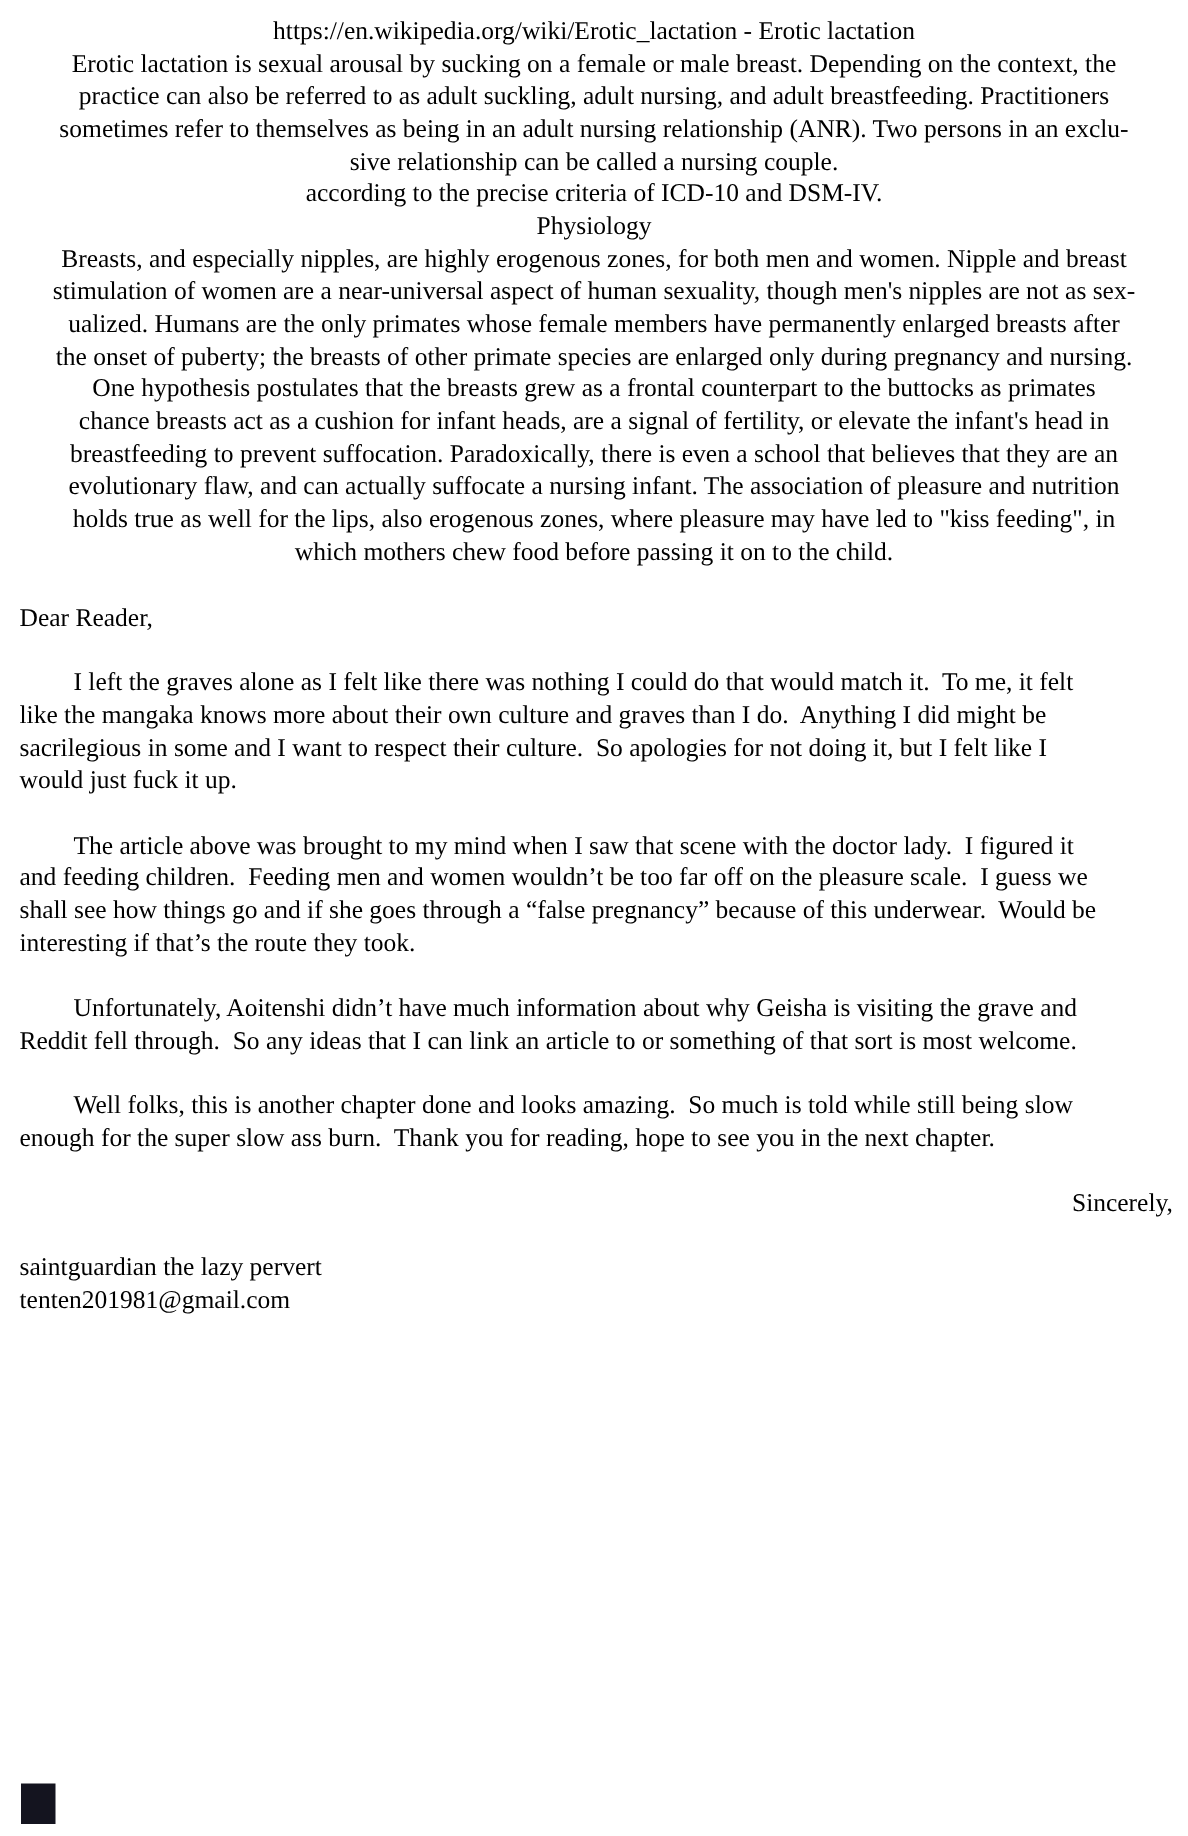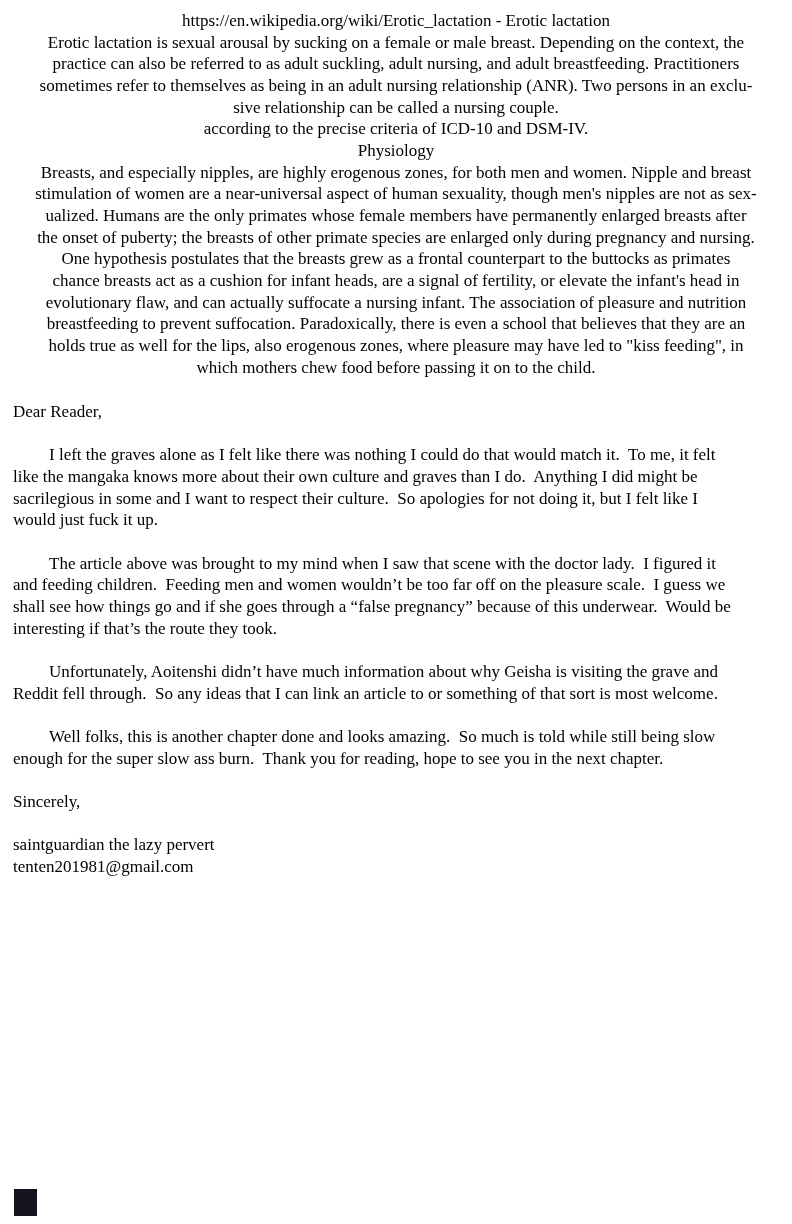--- a/index.html
+++ b/index.html
@@ -34,20 +34,21 @@
     margin-top: 23px;
   }
   .para {
     margin-top: 21.65px;
   }
   .para .line.first {
     padding-left: 36px;
   }
   .closing {
     margin-top: 21.65px;
+    text-align: right;
   }
   .signature {
     margin-top: 21.65px;
   }
   .footer-marker {
     position: absolute;
     left: 14px;
     top: 1189px;
     width: 23px;
     height: 27px;
@@ -65,22 +66,22 @@
       <div class="line">sometimes refer to themselves as being in an adult nursing relationship (ANR). Two persons in an exclu-</div>
       <div class="line">sive relationship can be called a nursing couple.</div>
       <div class="line">according to the precise criteria of ICD-10 and DSM-IV.</div>
       <div class="line">Physiology</div>
       <div class="line">Breasts, and especially nipples, are highly erogenous zones, for both men and women. Nipple and breast</div>
       <div class="line">stimulation of women are a near-universal aspect of human sexuality, though men's nipples are not as sex-</div>
       <div class="line">ualized. Humans are the only primates whose female members have permanently enlarged breasts after</div>
       <div class="line">the onset of puberty; the breasts of other primate species are enlarged only during pregnancy and nursing.</div>
       <div class="line">One hypothesis postulates that the breasts grew as a frontal counterpart to the buttocks as primates</div>
       <div class="line">chance breasts act as a cushion for infant heads, are a signal of fertility, or elevate the infant's head in</div>
+      <div class="line">breastfeeding to prevent suffocation. Paradoxically, there is even a school that believes that they are an</div>
       <div class="line">evolutionary flaw, and can actually suffocate a nursing infant. The association of pleasure and nutrition</div>
-      <div class="line">breastfeeding to prevent suffocation. Paradoxically, there is even a school that believes that they are an</div>
       <div class="line">holds true as well for the lips, also erogenous zones, where pleasure may have led to "kiss feeding", in</div>
       <div class="line">which mothers chew food before passing it on to the child.</div>
     </div>
 
   <div class="letter">
     <div class="line salutation">Dear Reader,</div>
 
     <div id="paragraphs">
         <div class="para">
           <div class="line first">I left the graves alone as I felt like there was nothing I could do that would match it.  To me, it felt</div>

